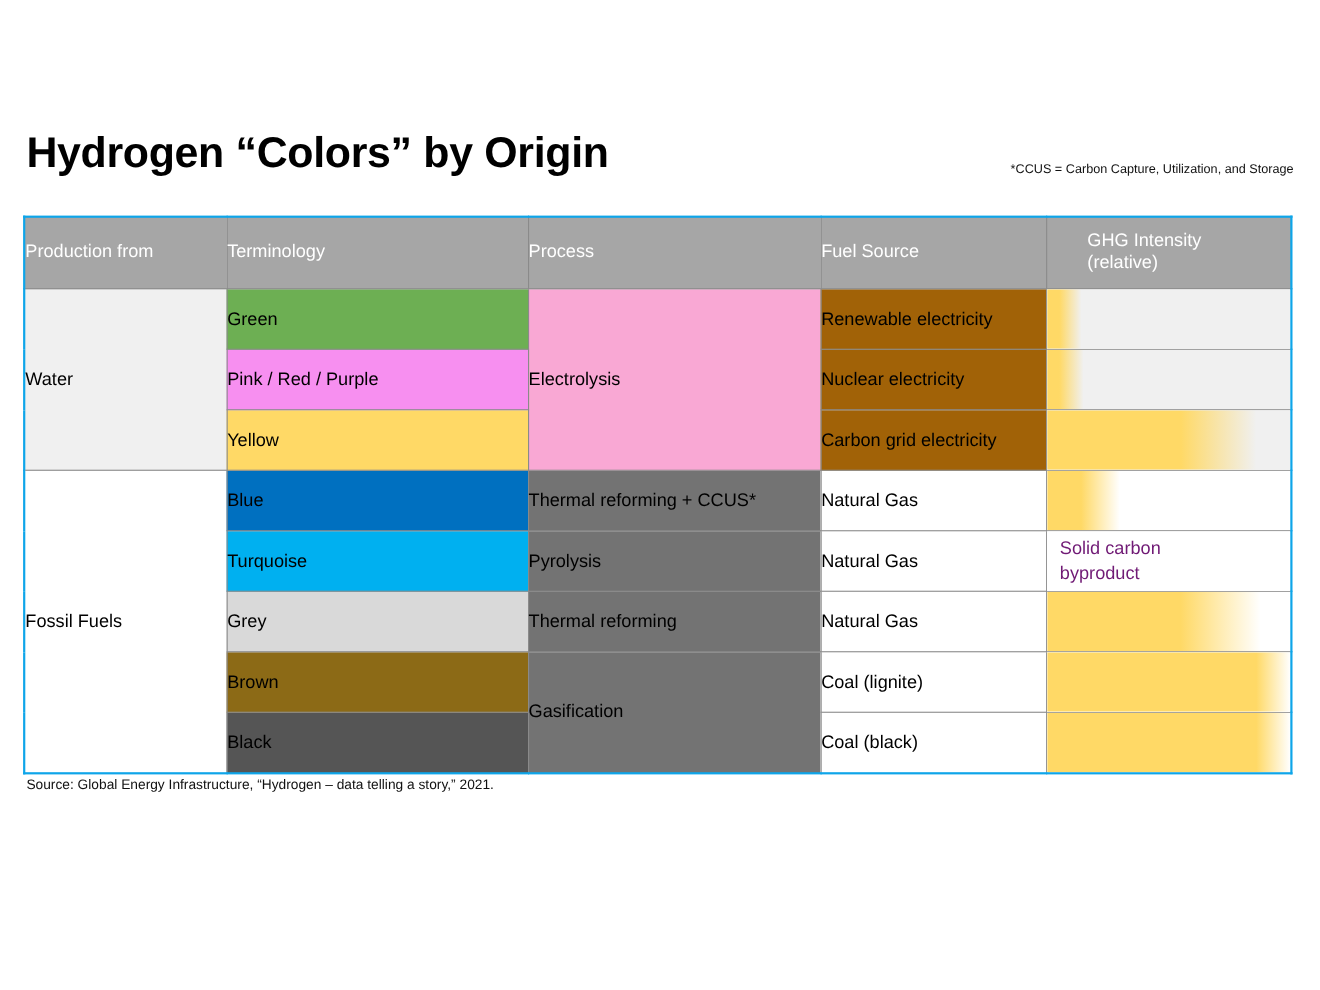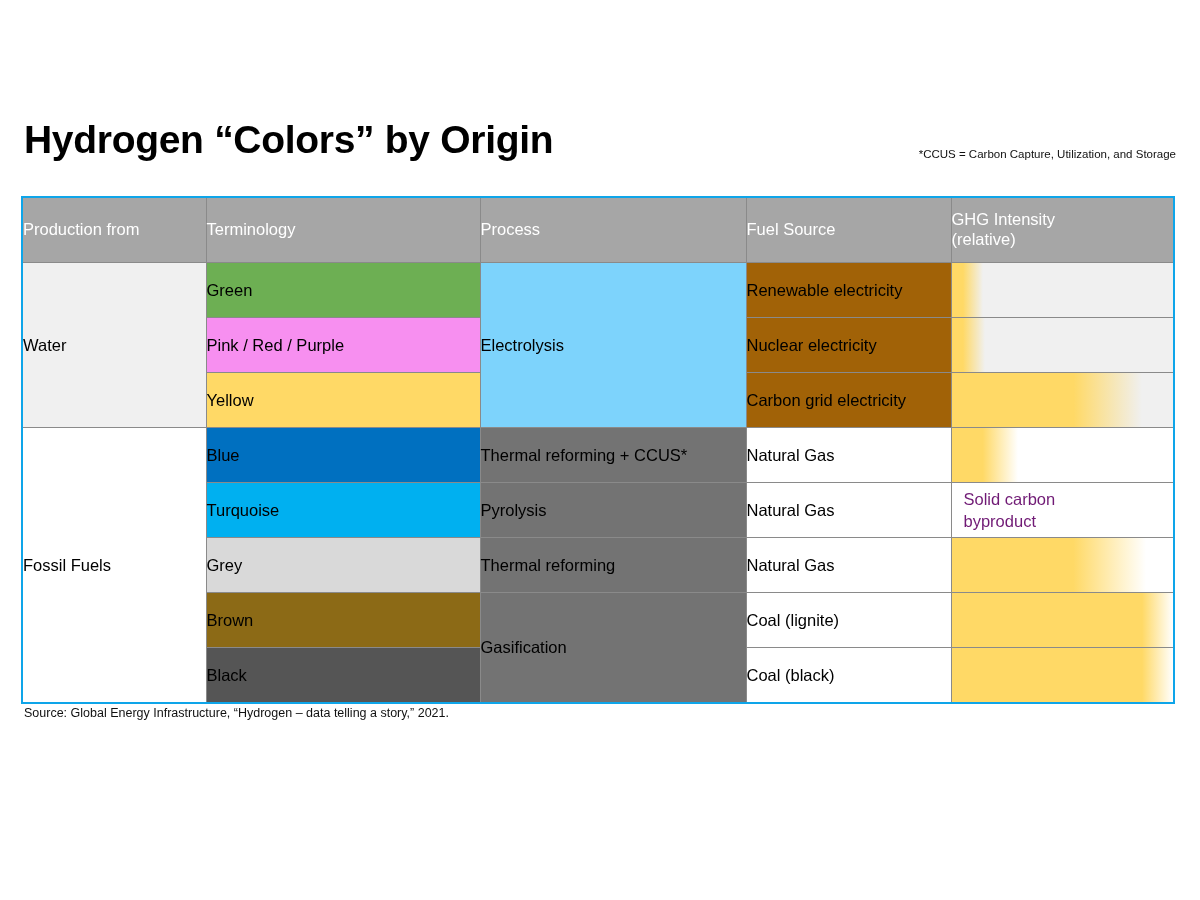--- a/index.html
+++ b/index.html
@@ -85,21 +85,21 @@
     color: #ffffff;
     font-weight: bold;
     font-size: 16.5px;
     text-align: left;
     height: 64px;
     padding: 0 12px;
     line-height: 1.2;
     vertical-align: middle;
     border: 1px solid #9a9a9a;
   }
-  thead th.ghg-head { white-space: pre-line; }
+  thead th.ghg-head { white-space: pre-line; padding-left: 37px; }
 
   
   tbody td { height: 54px; font-size: 16px; color: #000000; }
 
   td.origin {
     font-weight: bold;
     font-size: 16.5px;
     padding: 0 0 0 14px;
     text-align: left;
   }
@@ -109,21 +109,21 @@
   td.term {
     font-weight: bold;
     font-size: 16.5px;
     padding: 0 0 0 13px;
   }
 
   td.process {
     padding: 0 0 0 12px;
     font-size: 16.5px;
   }
-  td.process.shade { background: #7dd3fc; }
+  td.process.shade { background: #f9a8d4; }
   td.process.plain { background: #737373; }
 
   td.fuel {
     padding: 0 0 0 12px;
     font-size: 16.5px;
   }
   td.fuel.shade { background: #a16207; }
   td.fuel.plain { background: #ffffff; }
 
   

